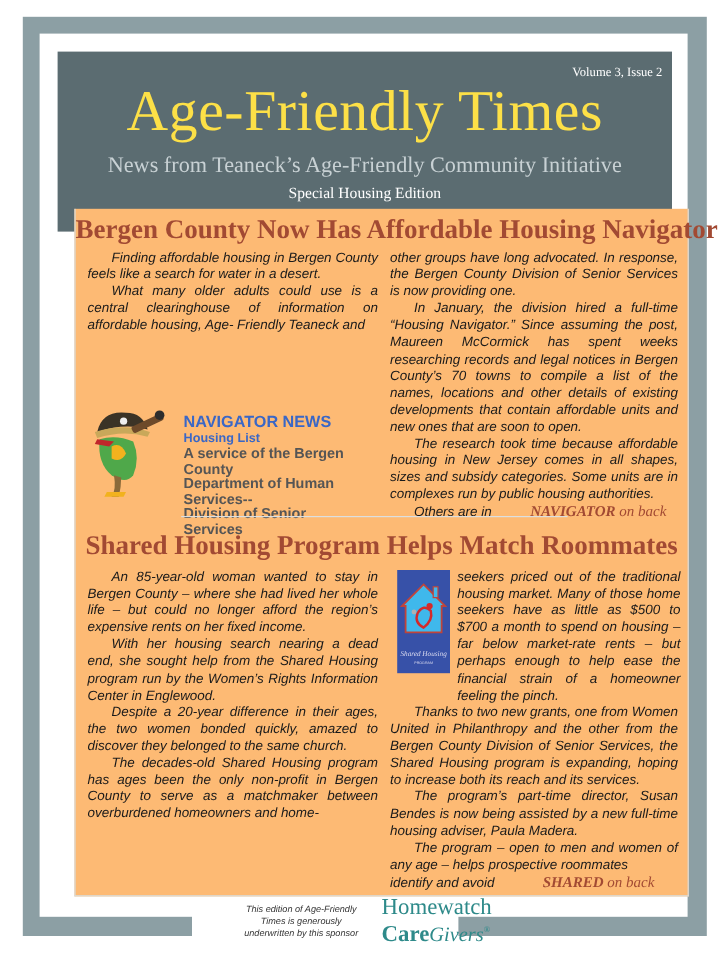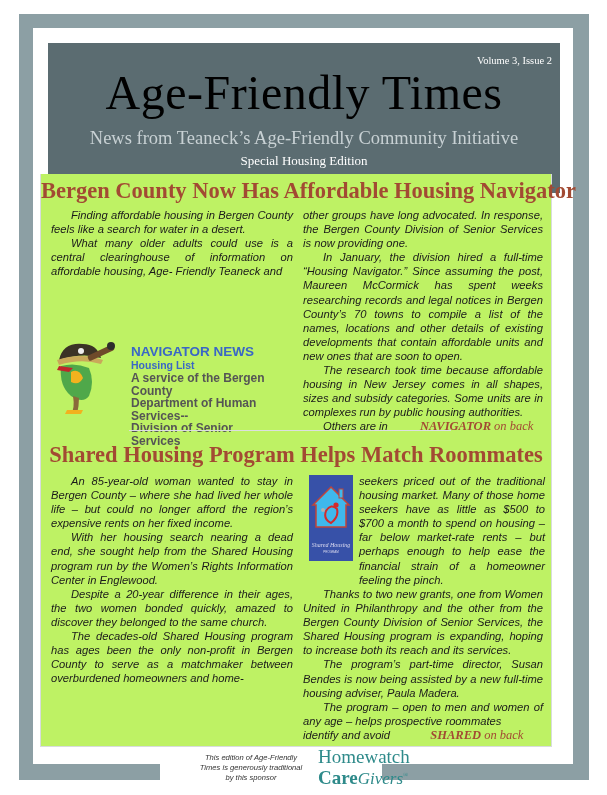--- a/index.html
+++ b/index.html
@@ -4,25 +4,25 @@
 <style>
   html, body { margin: 0; padding: 0; background: #ffffff; }
   body { width: 607px; height: 795px; position: relative; overflow: hidden; font-family: "Liberation Sans", sans-serif; }
 
   .frame { position: absolute; left: 19px; top: 14px; width: 570px; height: 766px; background: #8c9fa4; }
   .frame-inner { position: absolute; left: 14px; top: 14px; width: 540px; height: 736px; background: #ffffff; }
   .footer-gap { position: absolute; left: 160px; top: 750px; width: 222px; height: 30px; background: #ffffff; }
 
   .masthead { position: absolute; left: 48px; top: 43px; width: 512px; height: 150px; background: #5b6c71; color: #fff; font-family: "Liberation Serif", "DejaVu Serif", serif; text-align: center; }
   .issue { position: absolute; right: 8px; top: 12px; font-size: 10.5px; font-family: "Liberation Serif", serif; color: #ffffff; }
-  .title { position: absolute; left: 0; right: 0; top: 22px; font-size: 48px; line-height: 56px; letter-spacing: 0.5px; color: #000000; }
+  .title { position: absolute; left: 0; right: 0; top: 22px; font-size: 48px; line-height: 56px; letter-spacing: 0.5px; color: #fde047; }
   .subtitle { position: absolute; left: 0; right: 0; top: 85px; font-size: 18.5px; color: #c8d1d4; }
   .edition { position: absolute; left: 0; right: 0; top: 110px; font-size: 13px; font-weight: normal; color: #ffffff; }
 
-  .content { position: absolute; left: 40px; top: 174px; width: 510px; height: 572px; border: 1px solid #d8dcdd; border-top: none; background: #bef264; }
+  .content { position: absolute; left: 62px; top: 174px; width: 510px; height: 572px; border: 1px solid #d8dcdd; border-top: none; background: #fdba74; }
 
   .headline { position: absolute; left: 0; right: 0; text-align: center; font-family: "Liberation Serif", serif; color: #a24a33; font-size: 22.5px; white-space: nowrap; }
 
   .col { position: absolute; font-size: 11.2px; line-height: 14.1px; color: #1a1a1a; text-align: justify; font-style: italic; }
   .col p { margin: 0; text-indent: 20px; }
 
   .nav-box { position: absolute; left: 12px; top: 162px; width: 228px; height: 80px; }
   .parrot { position: absolute; left: 0; top: 2px; width: 66px; height: 78px; }
   .nav-text { position: absolute; left: 78px; top: 8px; font-family: "Liberation Sans", sans-serif; }
   .nav-title { font-size: 13.5px; font-weight: bold; color: #3a67c6; line-height: 15px; }
@@ -132,17 +132,17 @@
     <p>The program’s part-time director, Susan Bendes is now being assisted by a new full-time housing adviser, Paula Madera.</p>
     <p>The program – open to men and women of any age – helps prospective roommates</p>
     <p style="text-indent:0;text-align:left;white-space:nowrap;">
       <span>identify and avoid</span>
       <span style="display:inline-block;width:34px;"></span>
       <span class="jump"><b>SHARED</b> <span>on back</span></span>
     </p>
   </div>
 </main>
 
-<div class="sponsor-text">This edition of Age-Friendly Times is generously traditional by this sponsor</div>
+<div class="sponsor-text">This edition of Age-Friendly Times is generously underwritten by this sponsor</div>
 <div class="sponsor-logo">
   <div class="l1"><b>Home</b><span>watch</span></div>
   <div class="l2"><b>Care</b><i>Givers</i><sup style="font-size:7px">®</sup></div>
 </div>
 
 </body></html>

